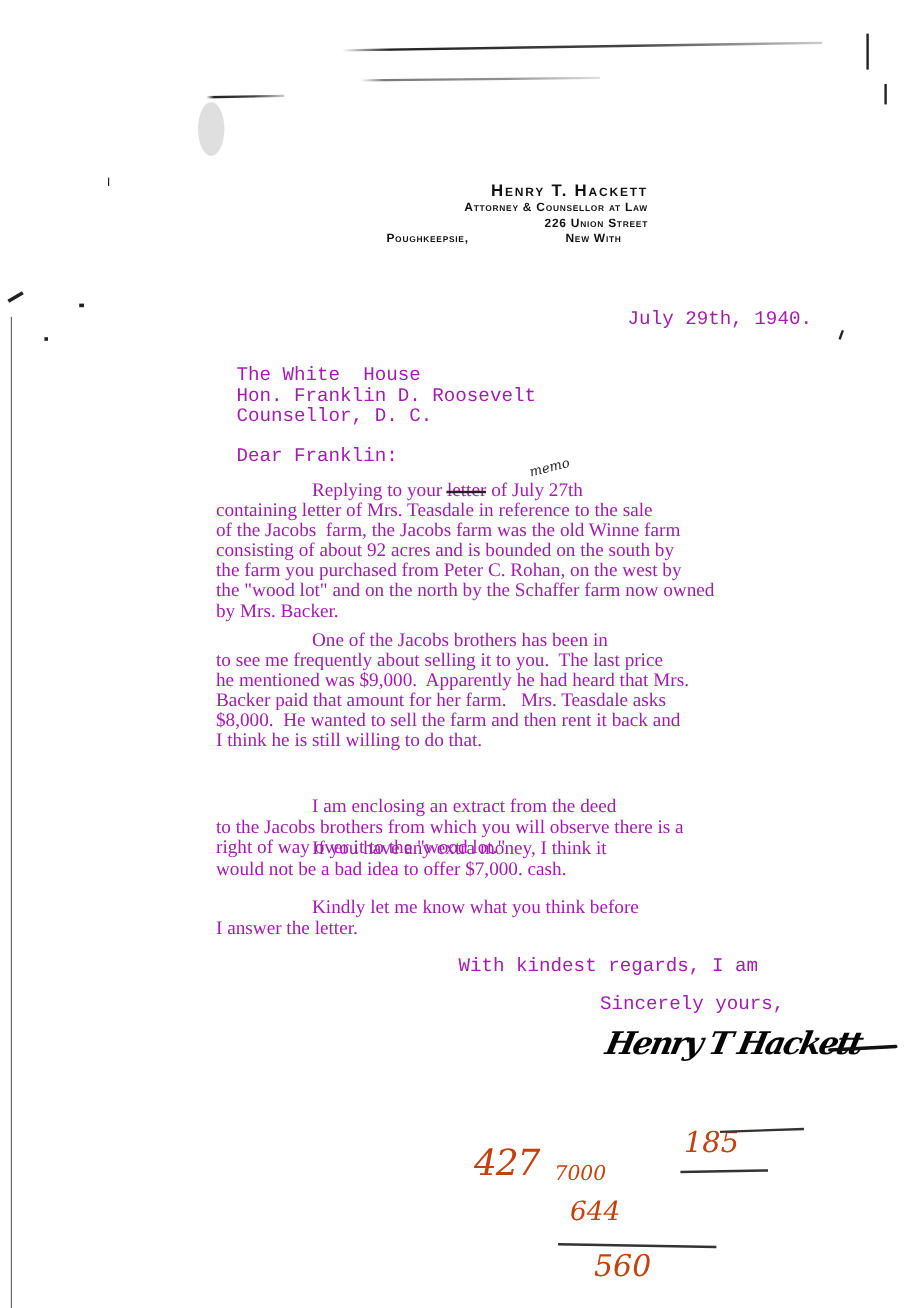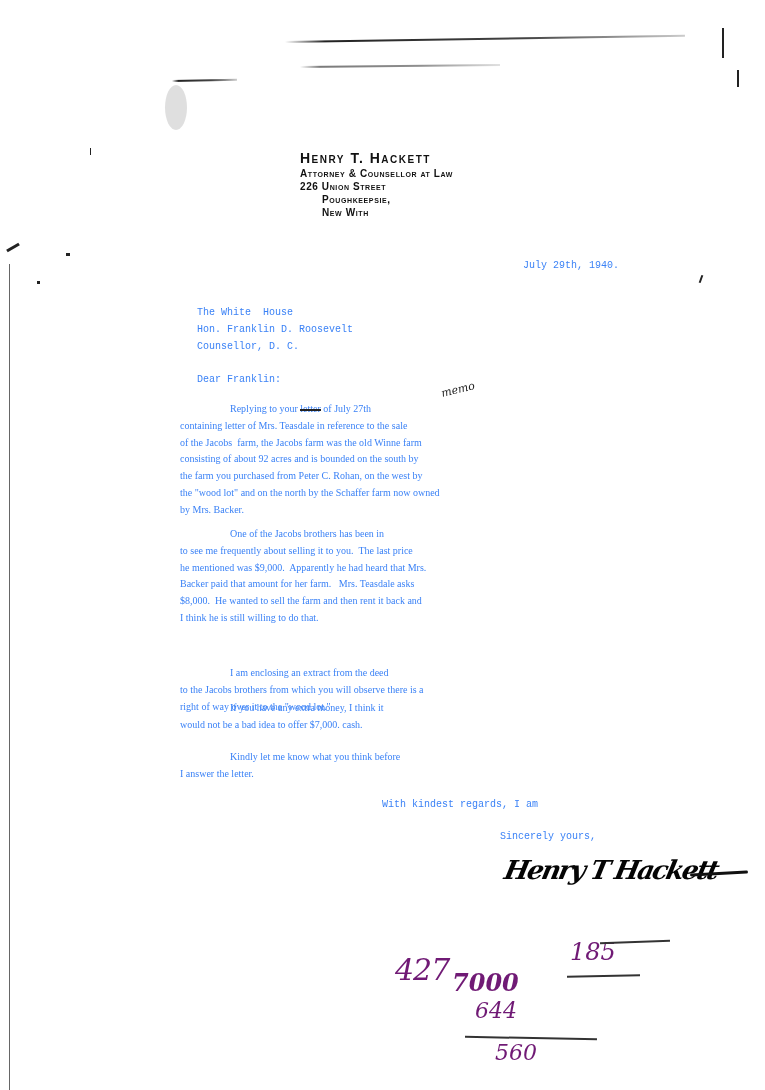--- a/index.html
+++ b/index.html
@@ -5,27 +5,27 @@
     html, body { margin: 0; padding: 0; background: #ffffff; }
     body { width: 765px; height: 1090px; position: relative; overflow: hidden; color: #1a1a1a; }
     .page { position: absolute; left: 0; top: 0; width: 765px; height: 1090px; background: #fff; }
 
     
     .artifact { position: absolute; background: #222; }
     .streak { position: absolute; height: 2px; background: linear-gradient(90deg, rgba(0,0,0,0.0), #222 10%, #444 60%, rgba(0,0,0,0.2)); transform-origin: left center; }
     .speckle { position: absolute; border-radius: 50%; background: rgba(0,0,0,0.25); }
 
     
-    .letterhead { position: absolute; left: 300px; top: 150px; width: 240px; text-align: left; font-family: "Liberation Sans", sans-serif; font-weight: bold; color: #111; font-variant: small-caps; }
+    .letterhead { position: absolute; left: 300px; top: 150px; width: 240px; text-align: right; font-family: "Liberation Sans", sans-serif; font-weight: bold; color: #111; font-variant: small-caps; }
     .lh-name { font-size: 14px; letter-spacing: 1.5px; line-height: 17px; }
     .lh-line { font-size: 10px; letter-spacing: 0.6px; line-height: 13px; }
-    .lh-city { display: flex; justify-content: space-between; padding: 0 22px 0 22px; flex-direction: column; }
+    .lh-city { display: flex; justify-content: space-between; padding: 0 22px 0 22px; }
 
     
-    .type { font-family: "Liberation Mono", monospace; font-size: 10px; line-height: 16.8px; color: #3b82f6; white-space: pre; position: absolute; }
+    .type { font-family: "Liberation Mono", monospace; font-size: 16px; line-height: 16.8px; color: #a21caf; white-space: pre; position: absolute; }
     .date { left: 523px; top: 258px; }
     .addr { left: 197px; top: 305px; }
     .salutation { left: 197px; top: 372px; }
     .para { left: 180px; font-family: Liberation Serif, serif; }
     .p1 { top: 401px; }
     .p2 { top: 526px; }
     .p3 { top: 638px; margin-top: 27px; }
     .p4 { top: 700px; }
     .p5 { top: 749px; }
     .closing { left: 382px; top: 797px; }
@@ -33,26 +33,26 @@
 
     .strike { position: relative; }
     .strike::after { content: ""; position: absolute; left: 0; right: 0; top: 55%; height: 1.5px; background: #222; }
     .memo-insert { position: absolute; left: 441px; top: 383px; font-family: "DejaVu Serif", serif; font-style: italic; font-size: 11px; color: #222; transform: rotate(-14deg); }
 
     
     .signature { position: absolute; left: 505px; top: 855px; font-family: "DejaVu Serif", serif; font-style: italic; font-weight: bold; font-size: 26px; color: #050505; letter-spacing: -2px; transform: skewX(-12deg); }
     .sig-tail { position: absolute; left: 690px; top: 872px; width: 58px; height: 3px; background: #111; transform: rotate(-3deg); border-radius: 2px; }
 
     
-    .hand { position: absolute; font-family: "DejaVu Serif", serif; font-style: italic; color: #701a75; }
+    .hand { position: absolute; font-family: "DejaVu Serif", serif; font-style: italic; color: #c2410c; }
     .hw-427 { left: 395px; top: 952px; font-size: 30px; letter-spacing: -1px; }
-    .hw-7000 { left: 452px; top: 968px; font-size: 24px; font-weight: bold; }
+    .hw-7000 { left: 462px; top: 968px; font-size: 17px; }
     .hw-644 { left: 475px; top: 998px; font-size: 22px; }
     .hw-rule { position: absolute; left: 465px; top: 1037px; width: 132px; height: 1.5px; background: #333; transform: rotate(1deg); }
-    .hw-560 { left: 495px; top: 1040px; font-size: 22px; }
+    .hw-560 { left: 495px; top: 1040px; font-size: 25px; }
     .hw-185 { left: 570px; top: 938px; font-size: 24px; }
     .hw-185-rule { position: absolute; left: 567px; top: 975px; width: 73px; height: 1.5px; background: #333; transform: rotate(-1deg); }
     .hw-185-top { position: absolute; left: 600px; top: 941px; width: 70px; height: 1.5px; background: #333; transform: rotate(-2deg); }
   </style>
 </head>
 <body>
 
 <div class="page">
 
   <div class="streak" style="left:285px;top:41px;width:400px;transform:rotate(-0.9deg);"></div>

